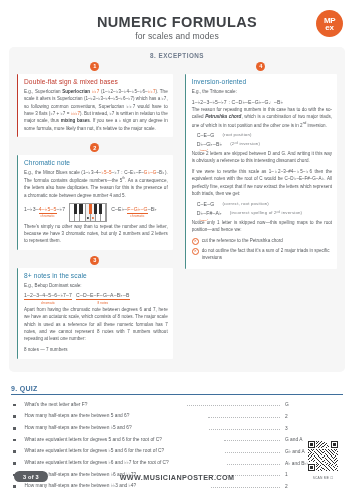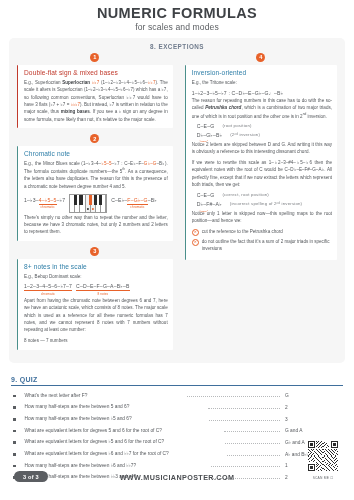--- a/index.html
+++ b/index.html
@@ -6,21 +6,21 @@
   body{
     width:354px;height:500px;
     background:#ffffff;
     font-family:"Liberation Sans",sans-serif;
     color:#4a4a4a;
     overflow:hidden;
   }
   .page{position:relative;width:354px;height:500px;}
 
   
-  .header{padding:6px 0 6px 0;text-align:center;position:relative;}
+  .header{padding:15px 0 6px 0;text-align:center;position:relative;}
   .title{
     font-size:14.5px;font-weight:bold;letter-spacing:0.4px;
     color:#3f4246;line-height:1.1;
   }
   .subtitle{font-size:8.6px;color:#5d6064;margin-top:0;letter-spacing:0.1px;}
   .logo{
     position:absolute;right:11px;top:10px;
     width:27px;height:27px;border-radius:50%;
     background:#e8622a;
     display:flex;align-items:center;justify-content:center;
@@ -175,20 +175,26 @@
   .qrlabel{font-size:3.3px;color:#6a6d71;margin-top:1.5px;letter-spacing:0.2px;}
 </style>
 </head>
 <body>
 
 <div class="page">
 
   <div class="header">
     <div class="title">NUMERIC FORMULAS</div>
     <div class="subtitle">for scales and modes</div>
+    <div class="logo">
+      <div class="logo-mark">
+        <span>MP</span>
+        <span class="l2">ex</span>
+      </div>
+    </div>
   </div>
 
   <div class="card">
     <div class="card-title">8. EXCEPTIONS</div>
 
     <div class="columns">
 
       <div class="col-left">
 
         <div class="badge-wrap">

